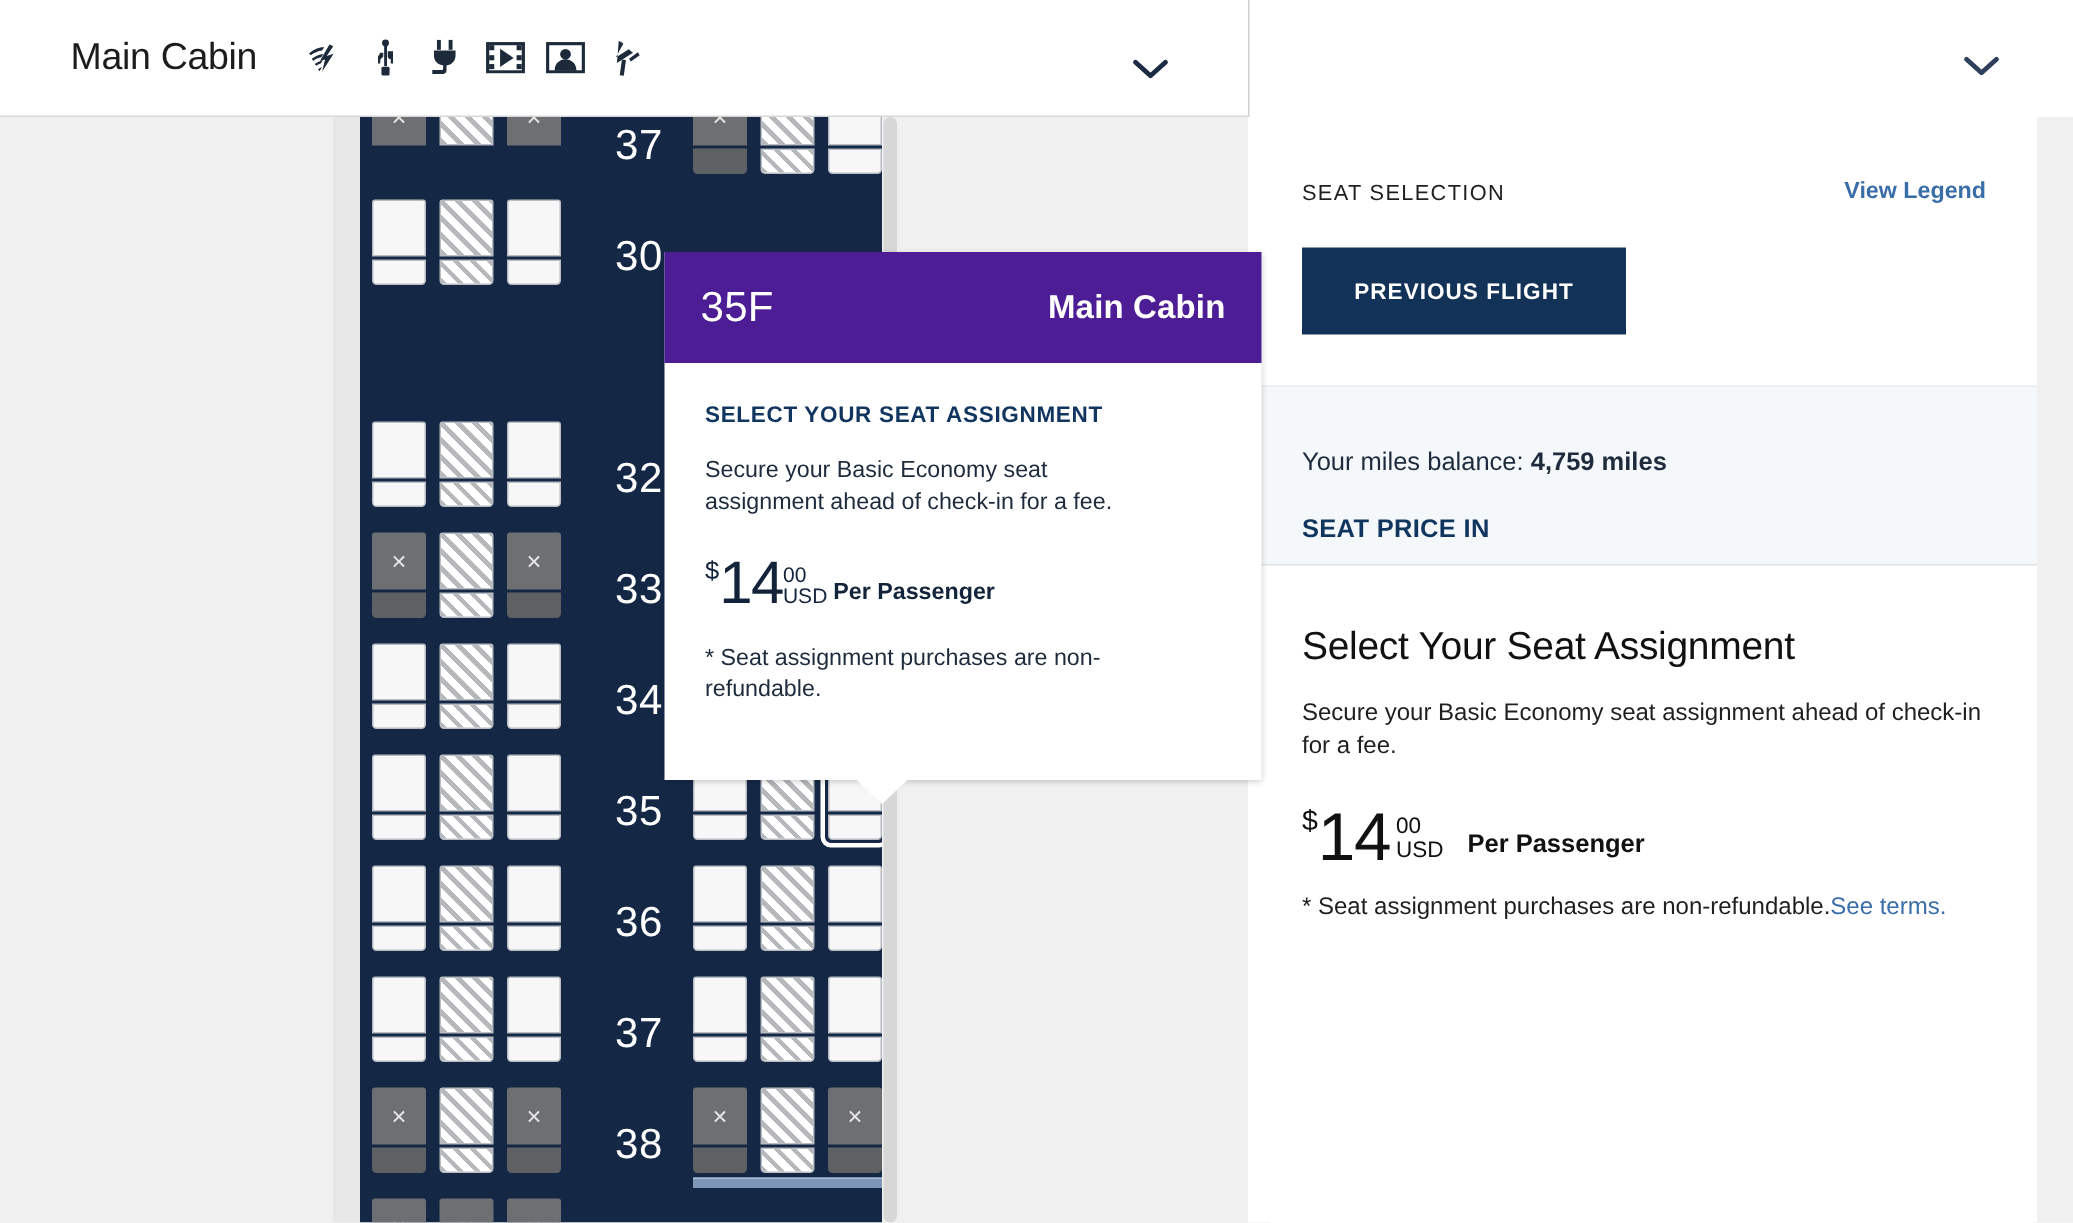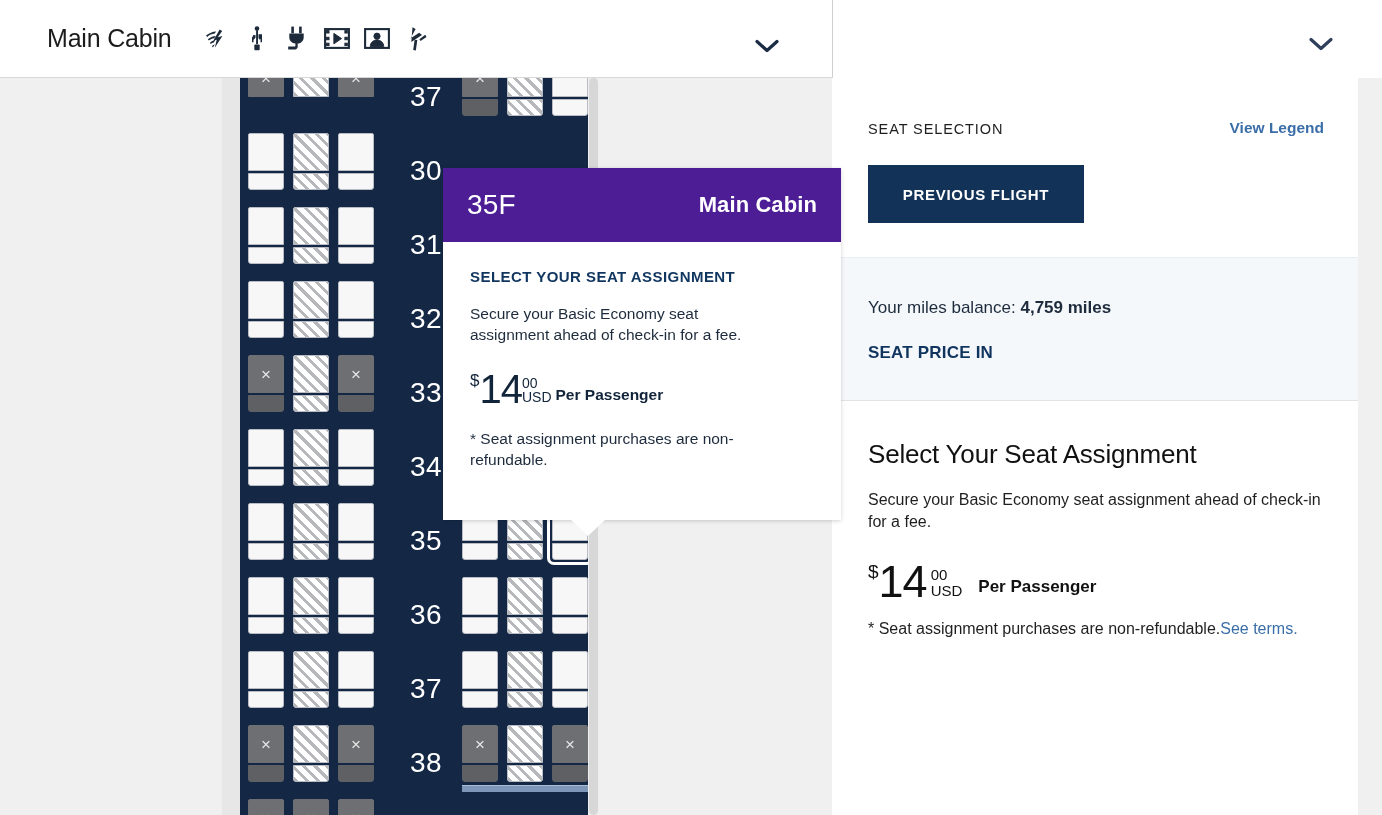--- a/index.html
+++ b/index.html
@@ -170,21 +170,21 @@
   }
   .rp-btns { margin-top:28px; display:flex; gap:28px; }
   .btn {
     height:58px; display:flex; align-items:center; justify-content:center;
     color:#ffffff; font-size:15px; font-weight:700; letter-spacing:0.7px; cursor:pointer;
   }
   .btn-prev  { width:216px; background:#123258; }
   .btn-first { width:216px; background:#d8232f; }
 
   .rp-band {
-    margin-top:34px; background:#f4f8fb; height:144px;
+    margin-top:34px; background:#f4f8fb; height:120px;
     border-top:1px solid #e6eef4; border-bottom:1px solid #e3e3e3;
     box-sizing:border-box; padding:0 34px;
   }
   .miles-line { padding-top:40px; font-size:17px; color:#1d2b3c; }
   .miles-line b { font-weight:700; }
   .price-in { margin-top:25px; display:flex; align-items:center; }
   .price-in-label {
     font-size:17px; font-weight:700; color:#10355f; letter-spacing:0.2px;
   }
   .toggle {
@@ -340,37 +340,20 @@
               <div class="back"></div>
               <div class="cushion"></div>
             </div>
             <div class="seat avail">
               <div class="back"></div>
               <div class="cushion"></div>
             </div>
           </div>
           <div class="rownum">30</div>
         </div>
-        <div class="seat-row" style="top: 129px;">
-          <div class="triple left">
-            <div class="seat avail">
-              <div class="back"></div>
-              <div class="cushion"></div>
-            </div>
-            <div class="seat hatch">
-              <div class="back"></div>
-              <div class="cushion"></div>
-            </div>
-            <div class="seat avail">
-              <div class="back"></div>
-              <div class="cushion"></div>
-            </div>
-          </div>
-          <div class="rownum">31</div>
-        </div>
         <div class="seat-row" style="top: 203px;">
           <div class="triple left">
             <div class="seat avail">
               <div class="back"></div>
               <div class="cushion"></div>
             </div>
             <div class="seat hatch">
               <div class="back"></div>
               <div class="cushion"></div>
             </div>

